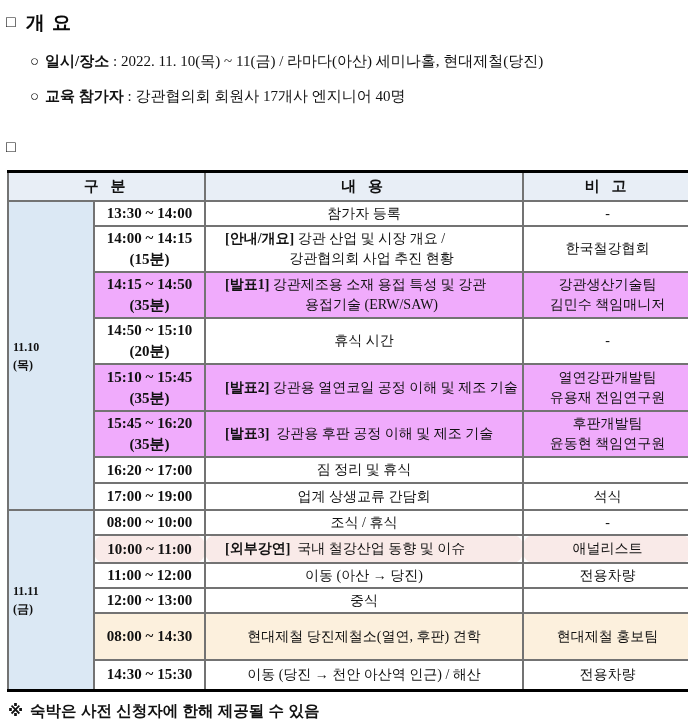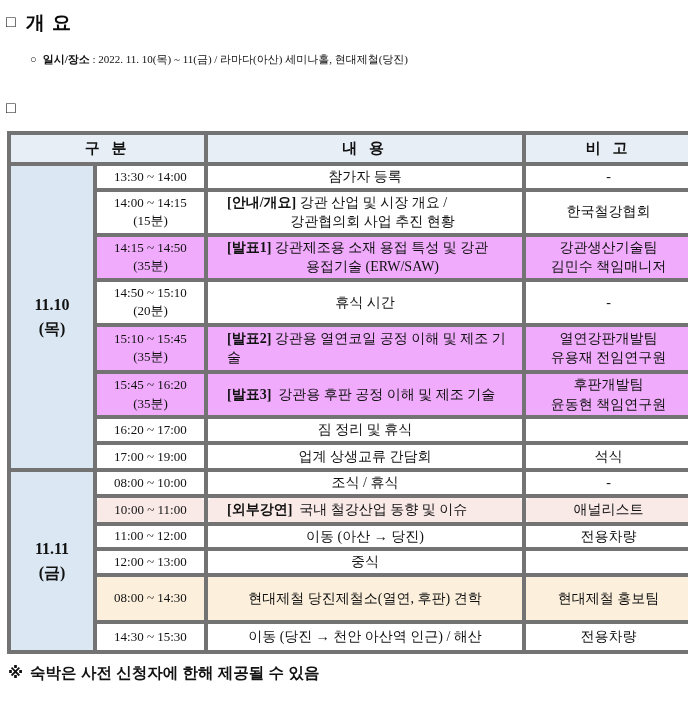--- a/index.html
+++ b/index.html
@@ -7,35 +7,35 @@
   .page{padding:8px 4px 0 6px;}
 
   
   .sec-title{display:flex;align-items:center;font-family:"Liberation Sans","DejaVu Sans",sans-serif;
              font-weight:700;font-size:19px;letter-spacing:1px;color:#0a0a0a;}
   .sec-title .sq{font-size:16px;margin-right:9px;font-weight:400;position:relative;top:-1px;}
   #title-overview{margin-top:2px;}
   #title-program{margin-top:33px;}
 
   
-  .bullet{margin-left:24px;margin-top:16px;font-size:11px;white-space:nowrap;}
+  .bullet{margin-left:24px;margin-top:16px;font-size:15px;white-space:nowrap;}
   .bullet .circ{font-weight:700;margin-right:6px;}
   .bullet .lbl{font-weight:700;}
   .subnote{margin-left:44px;margin-top:9px;font-size:13.5px;color:#222;}
   .subnote .ast{margin-right:6px;font-size:12px;}
 
   
   table{border-collapse:collapse;table-layout:fixed;width:684px;margin-top:13px;margin-left:1px;
         border-top:3px solid #000;border-bottom:3px solid #000;border-left:1px solid #000;border-right:1px solid #000;
         font-size:14px;}
-  th,td{border:4px solid #737373;vertical-align:middle;padding:1px 4px;line-height:1.4;}
+  th,td{border:2px solid #737373;vertical-align:middle;padding:1px 4px;line-height:1.4;}
   th{background:#e8eef6;font-weight:700;font-size:15px;letter-spacing:4px;height:25px;}
   th.vsep,td.vsep{border-left:2px solid #000;}
-  td.group-cell{background:#dbe8f4;text-align:center;font-weight:600;font-size:16px;line-height:1.5;}
-  td.time{text-align:center;font-weight:400;font-size:13px;white-space:nowrap;}
+  td.group-cell{background:#dbe8f4;font-weight:600;font-size:12px;line-height:1.5;}
+  td.time{text-align:center;font-weight:700;font-size:15px;white-space:nowrap;}
   td.content{text-align:center;}
   td.content.left{text-align:left;padding-left:19px;}
   td.content .cc{text-align:center;}
   td.note{text-align:center;}
   b.pfx{font-weight:700;}
   tr.bg-green td:not(.group-cell){background:#f0abfc;}
   tr.bg-pink td:not(.group-cell){background:#f9eae8;border-radius:11px;}
   tr.bg-cream td:not(.group-cell){background:#fcf0dd;}
   tr.divider td{border-top:2px solid #0ea5e9;}
 
@@ -51,20 +51,23 @@
   <div class="sec-title" id="title-overview">
     <span class="sq">□</span>
     <span>개    요</span>
   </div>
 
   <div class="bullet">
     <span class="circ">○</span><span class="lbl">일시/장소</span><span> : </span><span>2022. 11. 10(목) ~ 11(금) / 라마다(아산) 세미나홀, 현대제철(당진)</span>
   </div>
 
 
+  <div class="bullet">
+    <span class="circ">○</span><span class="lbl">교육 참가자</span><span> : </span><span>강관협의회 회원사 17개사 엔지니어 40명</span>
+  </div>
 
   <div class="sec-title" id="title-program">
     <span class="sq">□</span>
   </div>
 
   <table>
     <colgroup>
         <col style="width:86px">
         <col style="width:111px">
         <col style="width:318px">

